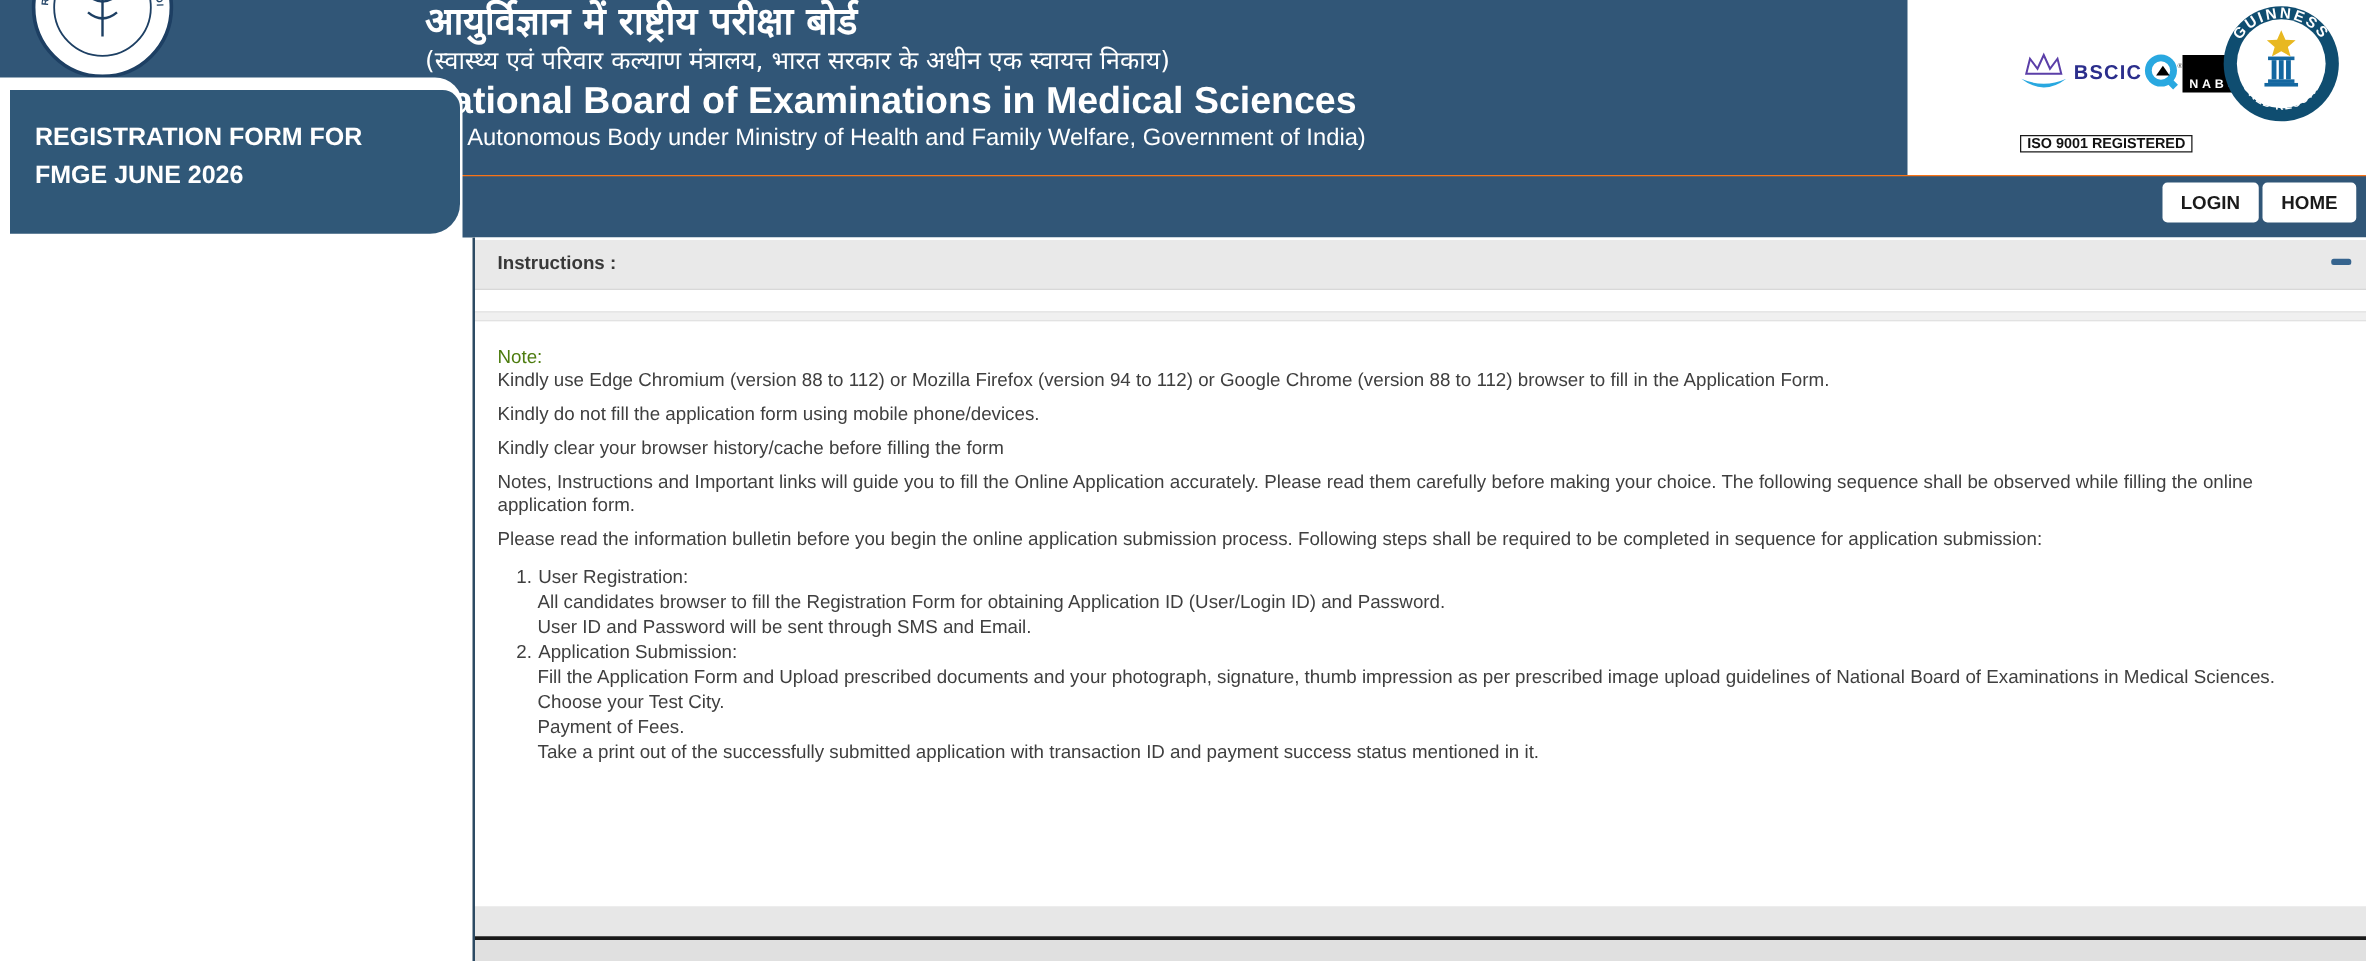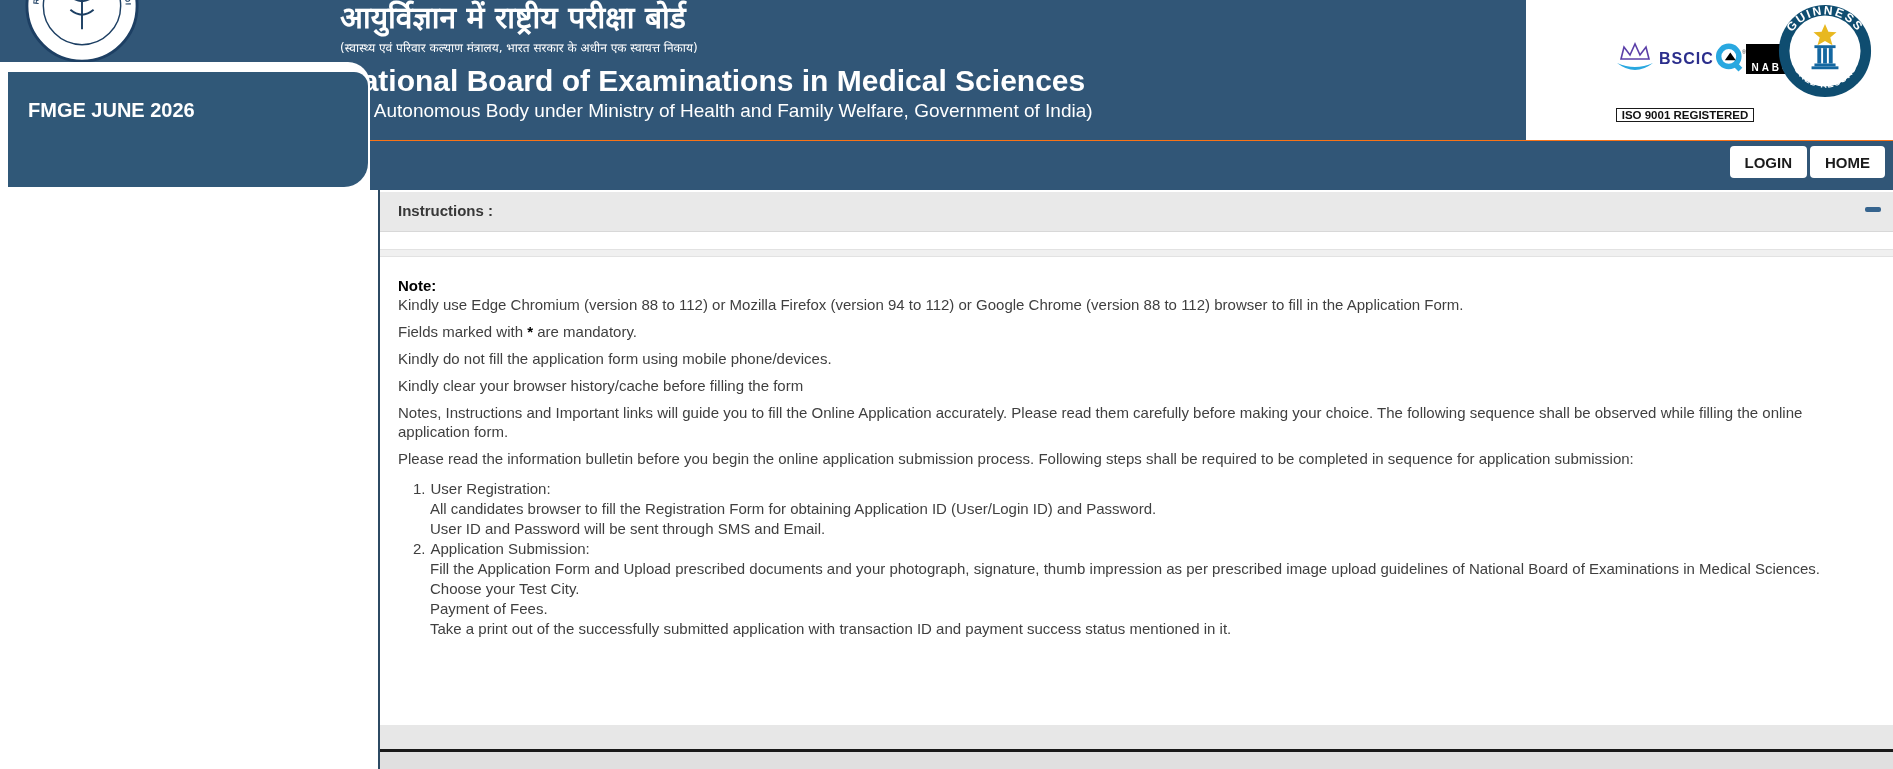--- a/index.html
+++ b/index.html
@@ -3,21 +3,21 @@
 <meta charset="utf-8">
 <style>
   html,body{margin:0;padding:0;background:#fff;}
   .stage{position:relative;width:1893px;height:769px;overflow:hidden;background:#fff;
          font-family:"Liberation Sans",sans-serif;}
 
   
   .header{position:absolute;left:0;top:0;width:1526px;height:143px;background:#315677;z-index:1;}
   .header-text{position:absolute;left:340px;top:0;color:#fff;white-space:nowrap;z-index:2;}
   .h-hindi1{font-family:"DejaVu Sans","Liberation Sans",sans-serif;font-size:30px;font-weight:600;line-height:36px;}
-  .h-hindi2{font-family:"DejaVu Sans","Liberation Sans",sans-serif;font-size:12px;font-weight:400;line-height:25px;}
+  .h-hindi2{font-family:"DejaVu Sans","Liberation Sans",sans-serif;font-size:20px;font-weight:400;line-height:25px;}
   .h-eng1{font-size:30px;font-weight:700;line-height:37px;margin-top:1px;}
   .h-eng2{font-size:19px;font-weight:400;line-height:24px;}
 
   
   .seal{position:absolute;left:24px;top:-52px;width:116px;height:116px;z-index:5;}
 
   
   .cert-box{position:absolute;left:1605px;top:5px;width:160px;height:122px;background:#fff;
             border-radius:8px;z-index:3;display:flex;flex-direction:column;align-items:center;
             padding:6px 6px 5px;box-sizing:border-box;}
@@ -55,21 +55,21 @@
         border-left:2px solid #2c4a63;background:#fff;z-index:10;}
   .instr-bar{margin-top:2px;height:40px;background:#e9e9e9;border-bottom:1px solid #d8d8d8;
              position:relative;box-sizing:border-box;}
   .instr-title{position:absolute;left:18px;top:10px;font-size:15px;font-weight:700;color:#383838;}
   .collapse-btn{position:absolute;right:12px;top:15px;width:16px;height:5px;background:#36648e;
                 border:none;border-radius:2px;padding:0;cursor:pointer;}
   .thin-strip{height:6px;background:#f0f0f0;border-top:1px solid #e2e2e2;border-bottom:1px solid #e2e2e2;
               margin-top:17px;}
   .body{padding:19px 20px 0 18px;font-size:15px;line-height:19px;color:#3f3f3f;}
   .body p{margin:0 0 8px;}
-  .red{color:#000000;font-weight:700;}
+  .red{color:#4d7c0f;font-weight:400;}
   .steps{list-style:none;margin:11px 0 0;padding:0 0 0 15px;}
   .steps li{line-height:20px;}
   .step-num{margin-right:5px;}
   .step-line{padding-left:17px;}
 
   .footer-gray1{position:absolute;left:0;right:0;top:535px;height:24px;background:#e7e7e7;}
   .footer-line{position:absolute;left:0;right:0;top:559px;height:3px;background:#191919;}
   .footer-gray2{position:absolute;left:0;right:0;top:562px;height:17px;background:#e0e0e0;}
 
   svg text{font-family:"Liberation Sans",sans-serif;}
@@ -158,40 +158,38 @@
     <g stroke="#1d3f63" fill="none" stroke-width="2">
       <path d="M60 38 V 84"></path>
       <path d="M48 50 Q60 60 72 50"></path>
       <path d="M48 64 Q60 74 72 64"></path>
       <circle cx="60" cy="34" r="4"></circle>
     </g>
   </svg>
 
   <div class="sidepanel">
     <div class="sideblue">
+      <div>REGISTRATION FORM FOR</div>
       <div>FMGE JUNE 2026</div>
     </div>
   </div>
 
   <div class="main">
 
     <div class="instr-bar">
       <div class="instr-title">Instructions :</div>
       <button class="collapse-btn" title=""></button>
     </div>
 
     <div class="thin-strip"></div>
 
     <div class="body">
       <p>
         <span class="red">Note:</span><br>
         <span>Kindly use Edge Chromium (version 88 to 112) or Mozilla Firefox (version 94 to 112) or Google Chrome (version 88 to 112) browser to fill in the Application Form.</span>
-      </p>
-      <p>
-        <span>Fields marked with </span><span class="red">*</span><span> are mandatory.</span>
       </p>
       <p>Kindly do not fill the application form using mobile phone/devices.</p>
       <p>Kindly clear your browser history/cache before filling the form</p>
       <p>Notes, Instructions and Important links will guide you to fill the Online Application accurately. Please read them carefully before making your choice. The following sequence shall be observed while filling the online application form.</p>
       <p>Please read the information bulletin before you begin the online application submission process. Following steps shall be required to be completed in sequence for application submission:</p>
 
       <ol class="steps">
         <li>
           <span class="step-num">1.</span><span>User Registration:</span>
           <div class="step-line">All candidates browser to fill the Registration Form for obtaining Application ID (User/Login ID) and Password.</div>

